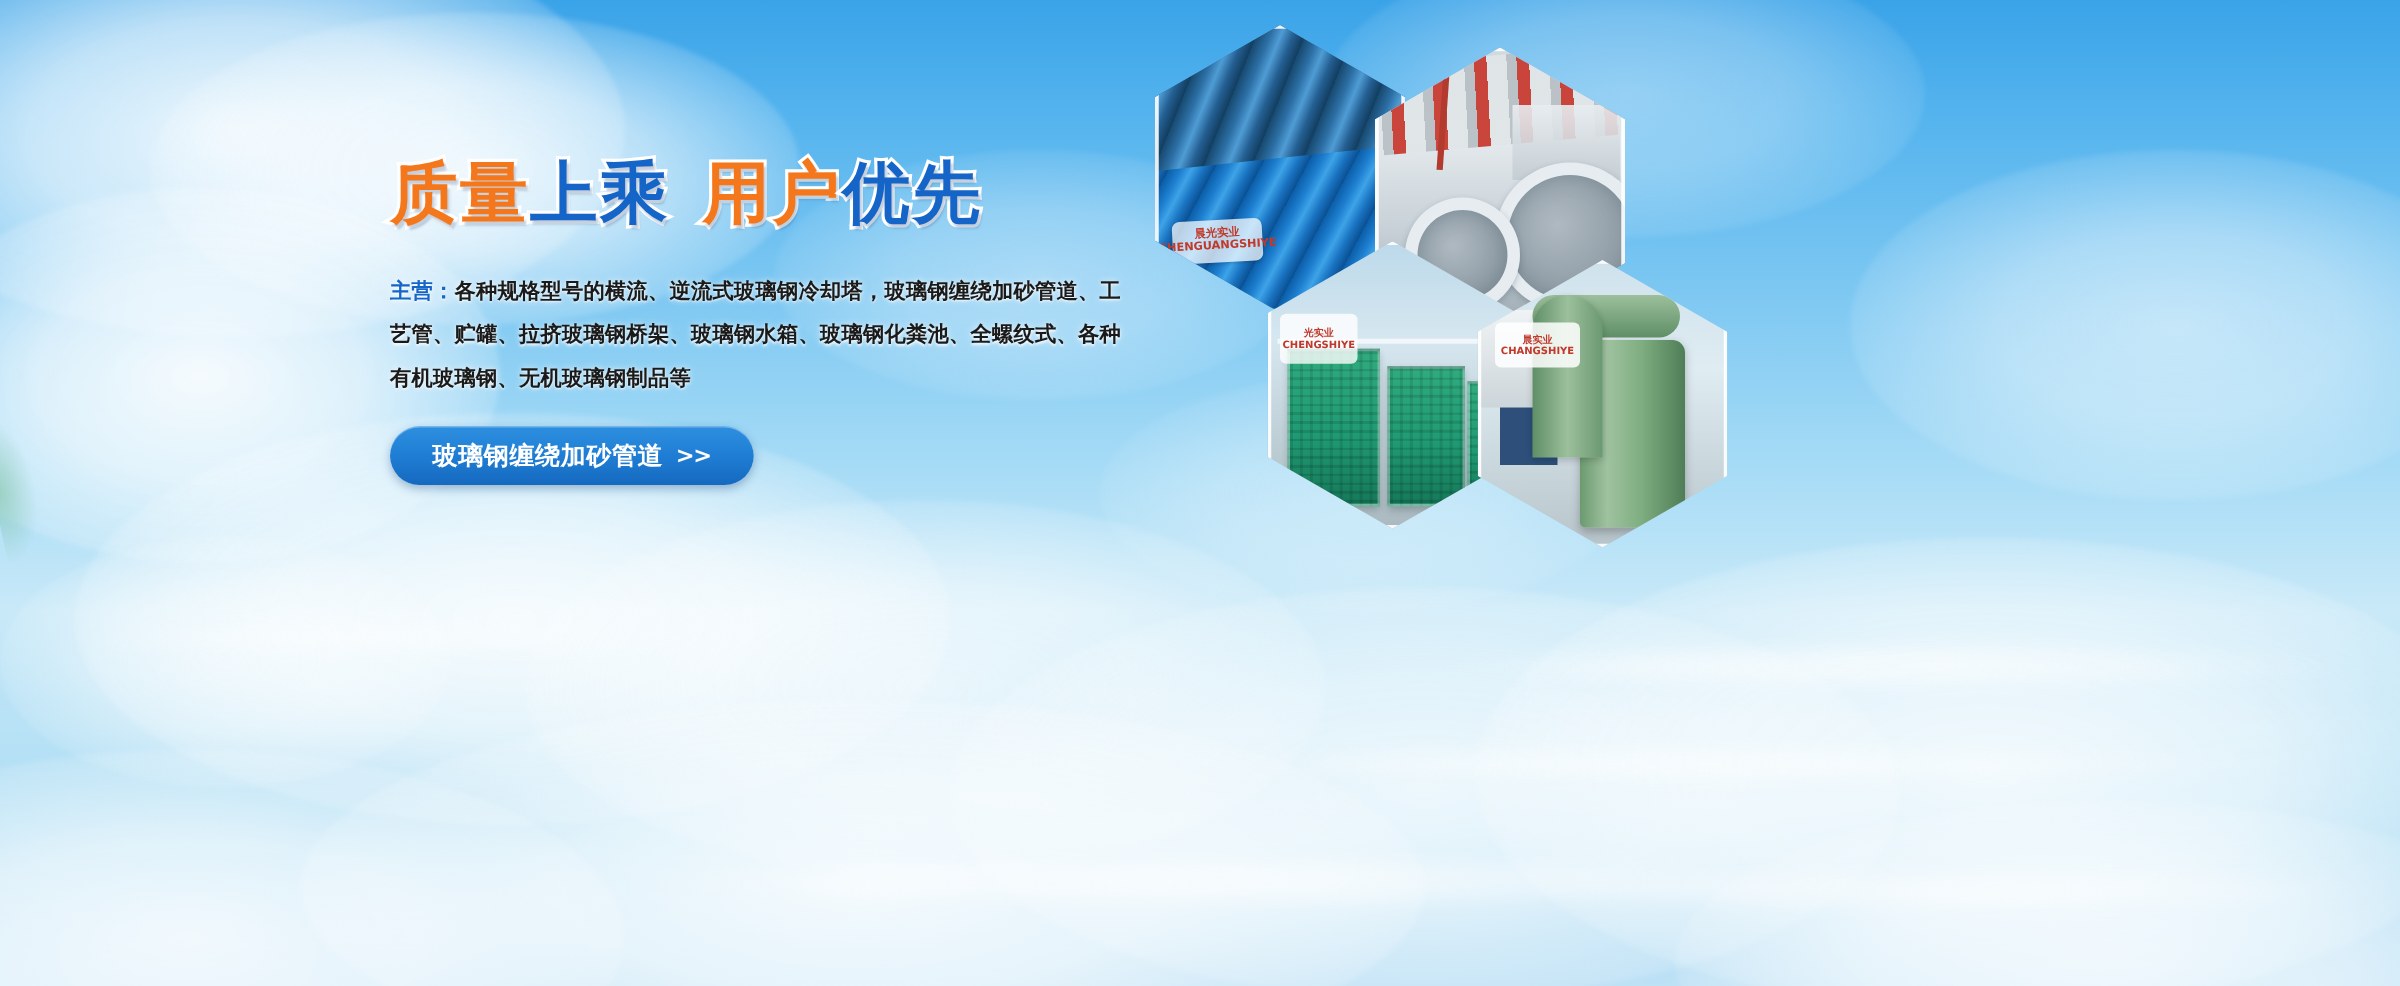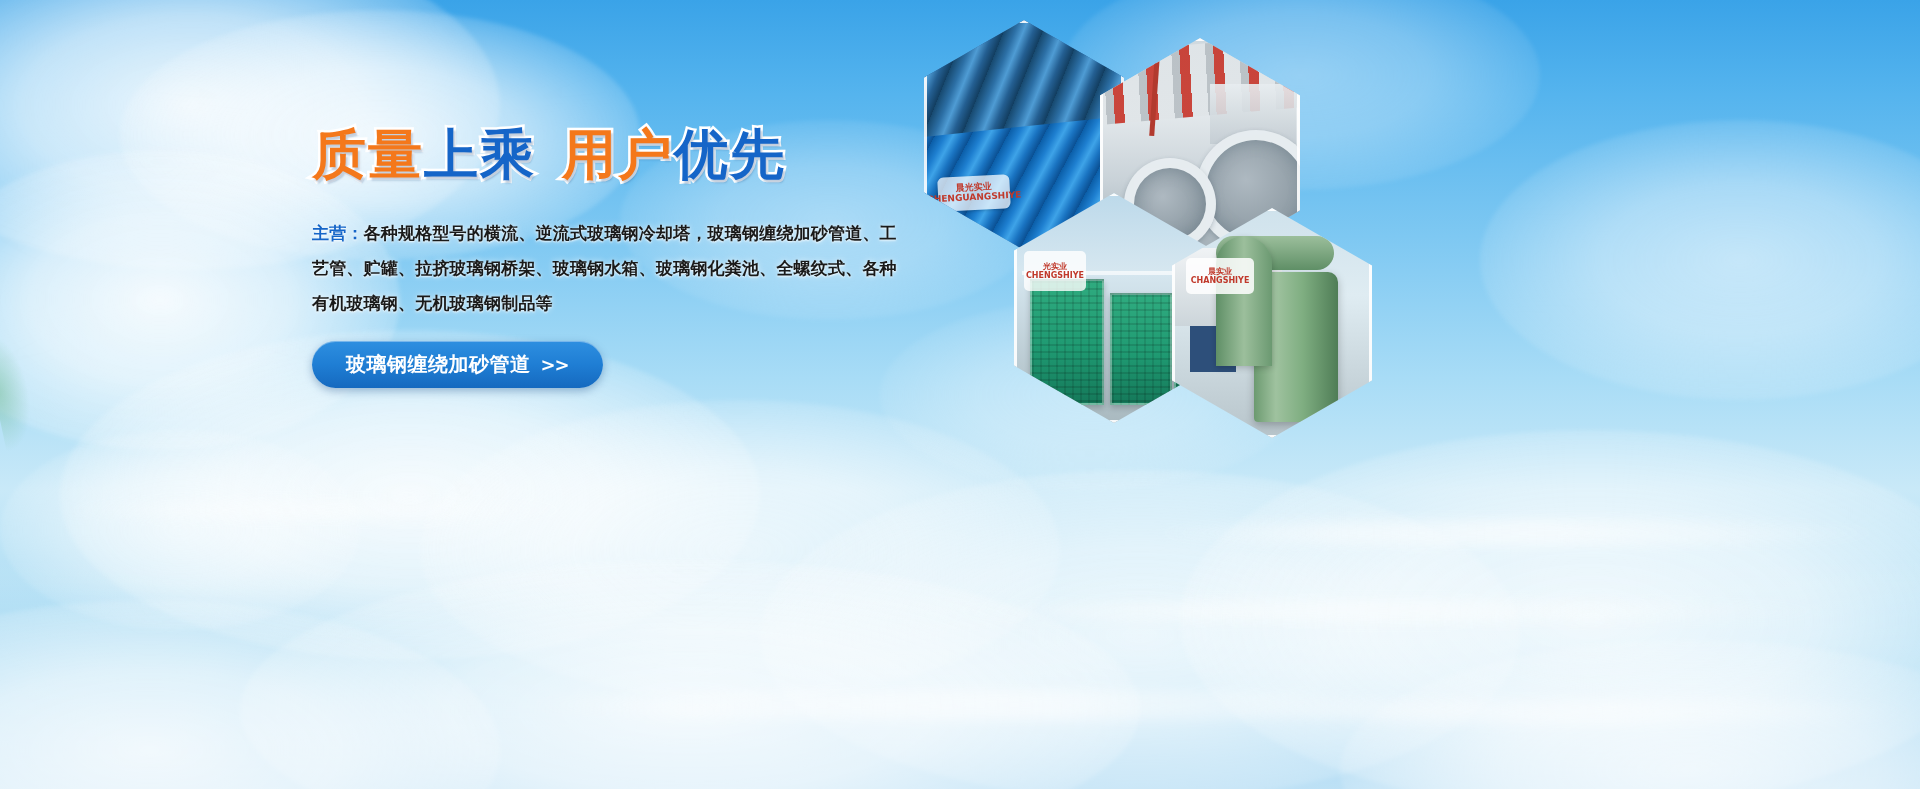--- a/index.html
+++ b/index.html
@@ -147,21 +147,21 @@
     position:absolute; inset:0;
     border:3px solid rgba(255,255,255,.9);
     clip-path:polygon(50% 0%, 100% 25%, 100% 75%, 50% 100%, 0% 75%, 0% 25%);
     pointer-events:none;
   }
 
   
   .hexA { left:6px;   top:12px;  }   
   .hexB { left:182px; top:30px;  }   
   .hexC { left:96px;  top:185px; }   
-  .hexD { left:254px; top:200px; }   
+  .hexD { left:264px; top:200px; }   
 
   
   .photoA {
     background:
       linear-gradient(115deg, rgba(255,255,255,.25) 0 4%, rgba(255,255,255,0) 6%),
       repeating-linear-gradient(118deg,
         #0b5ea8 0px, #1e7fd0 9px, #3ea3e8 16px, #1a74c2 24px, #0a4f92 32px),
       linear-gradient(to bottom, #8fb8d8, #5f8fb8);
   }
   .photoA::after {

